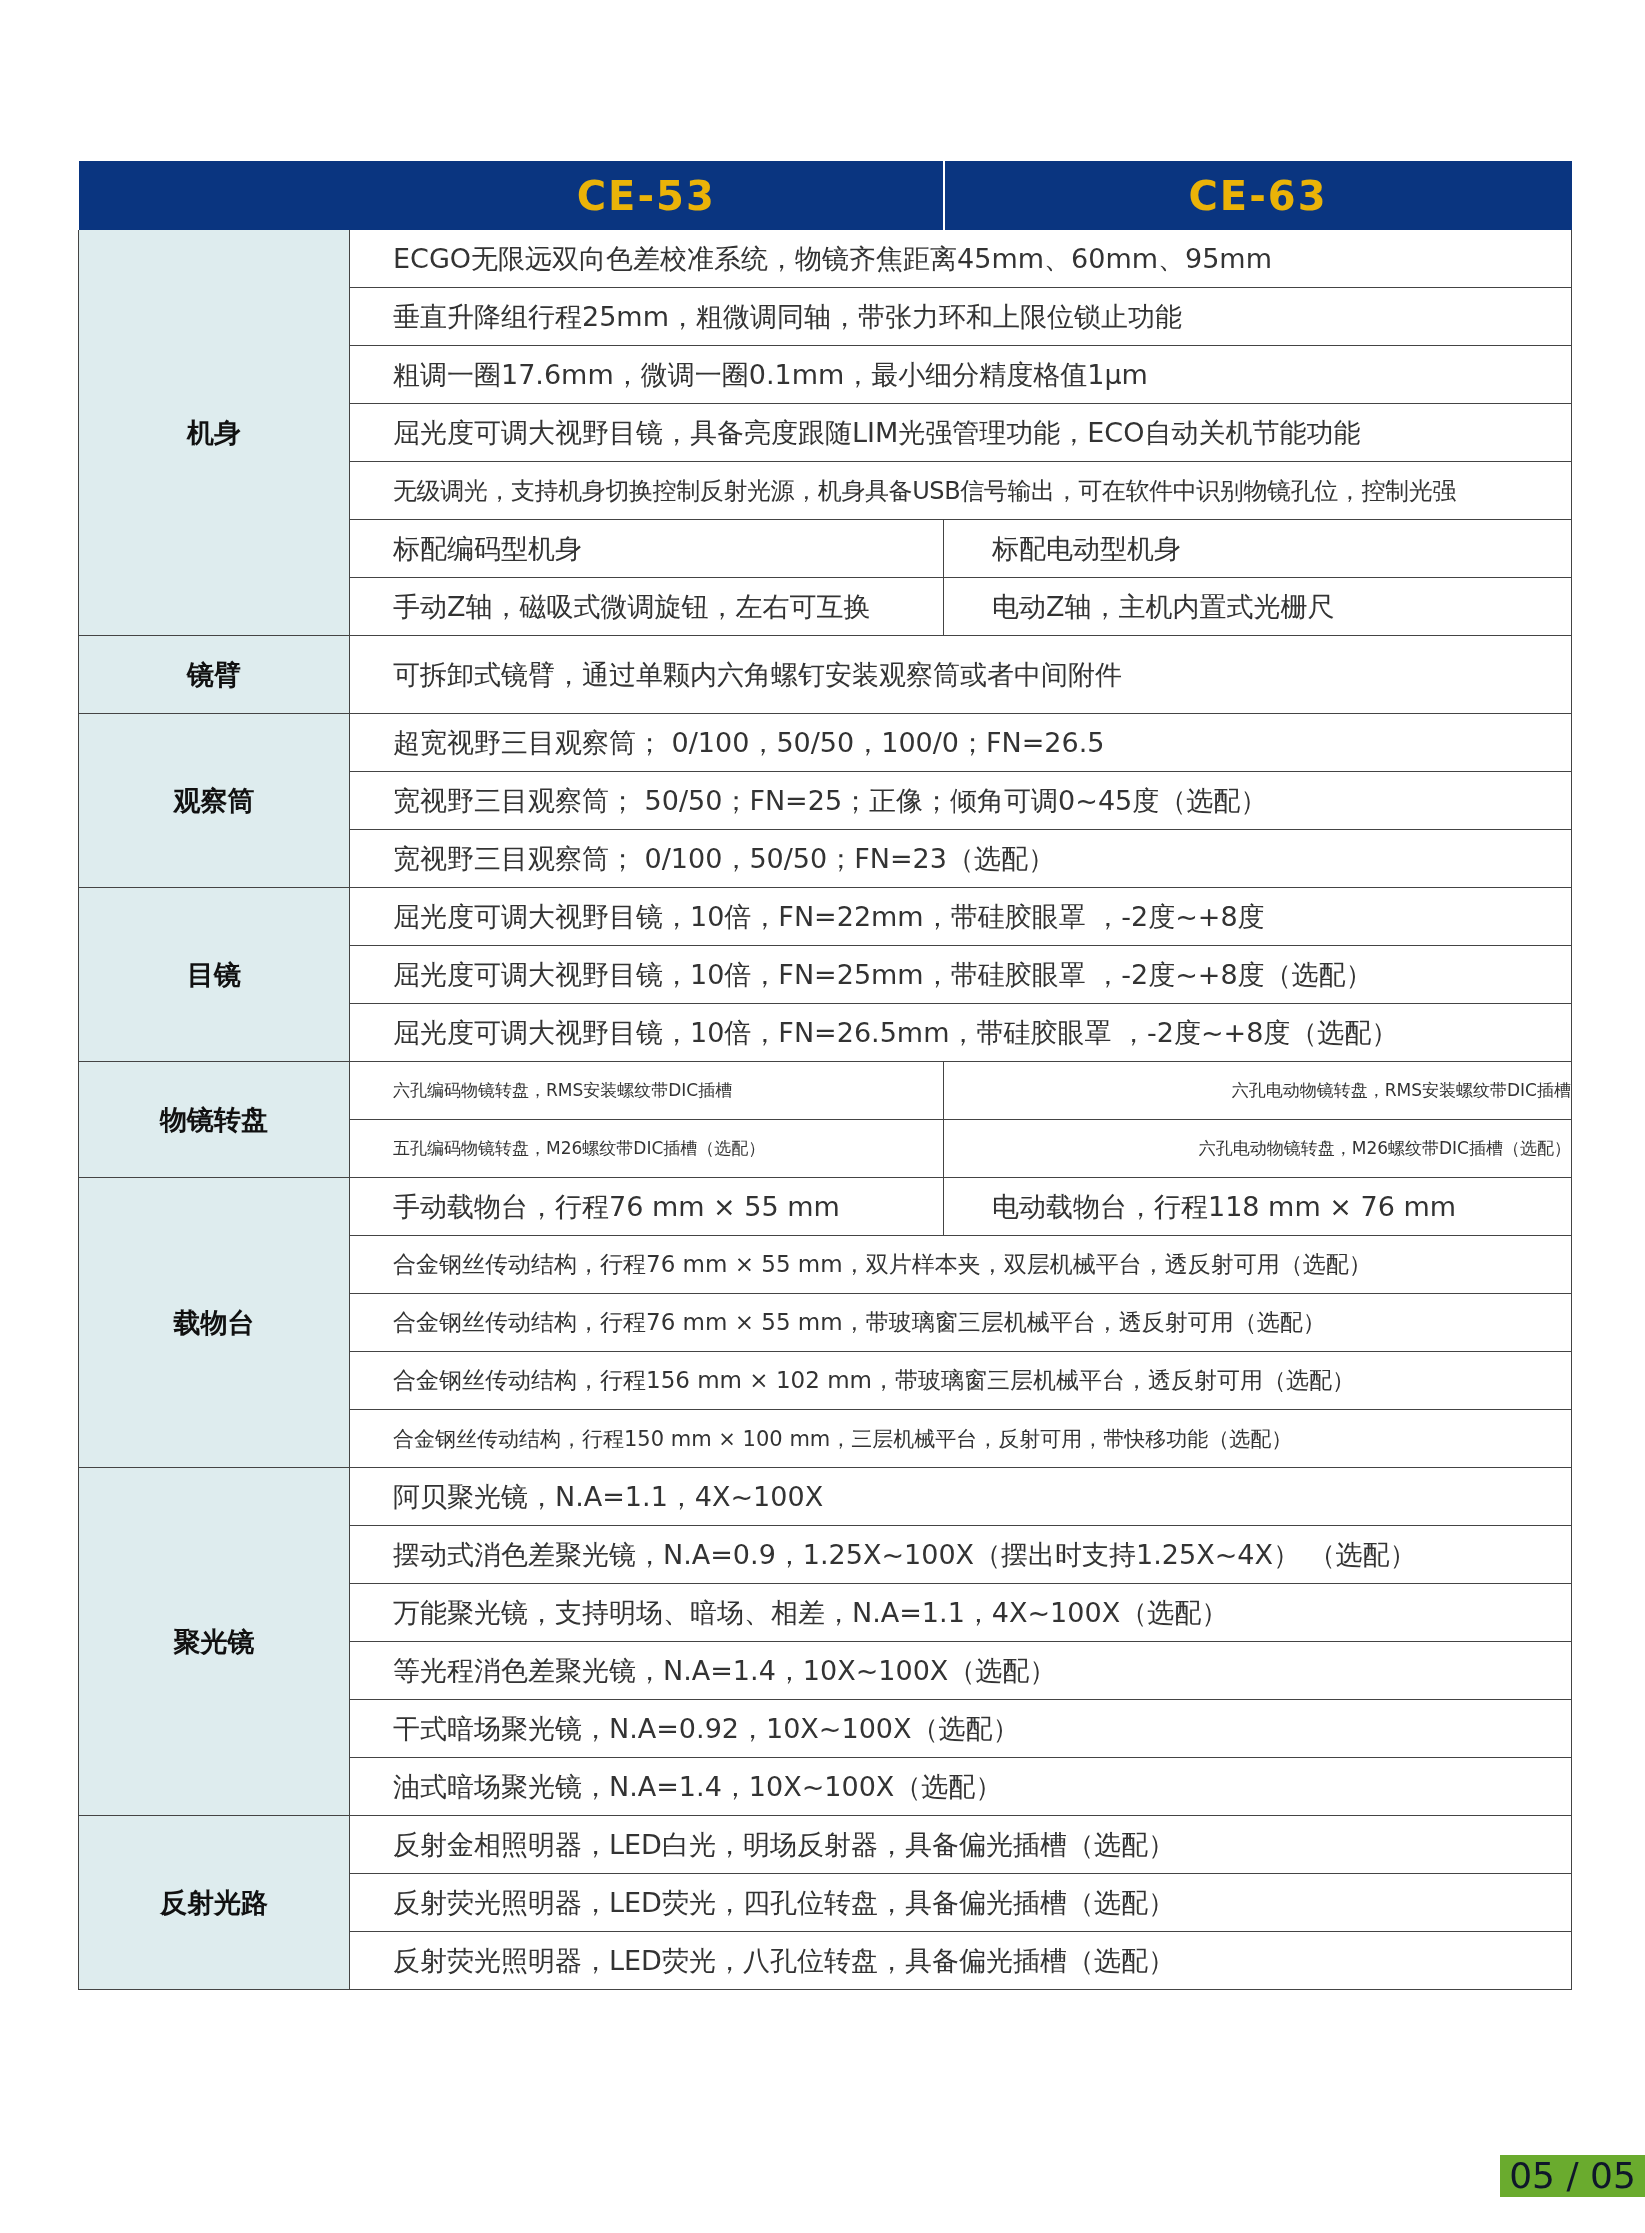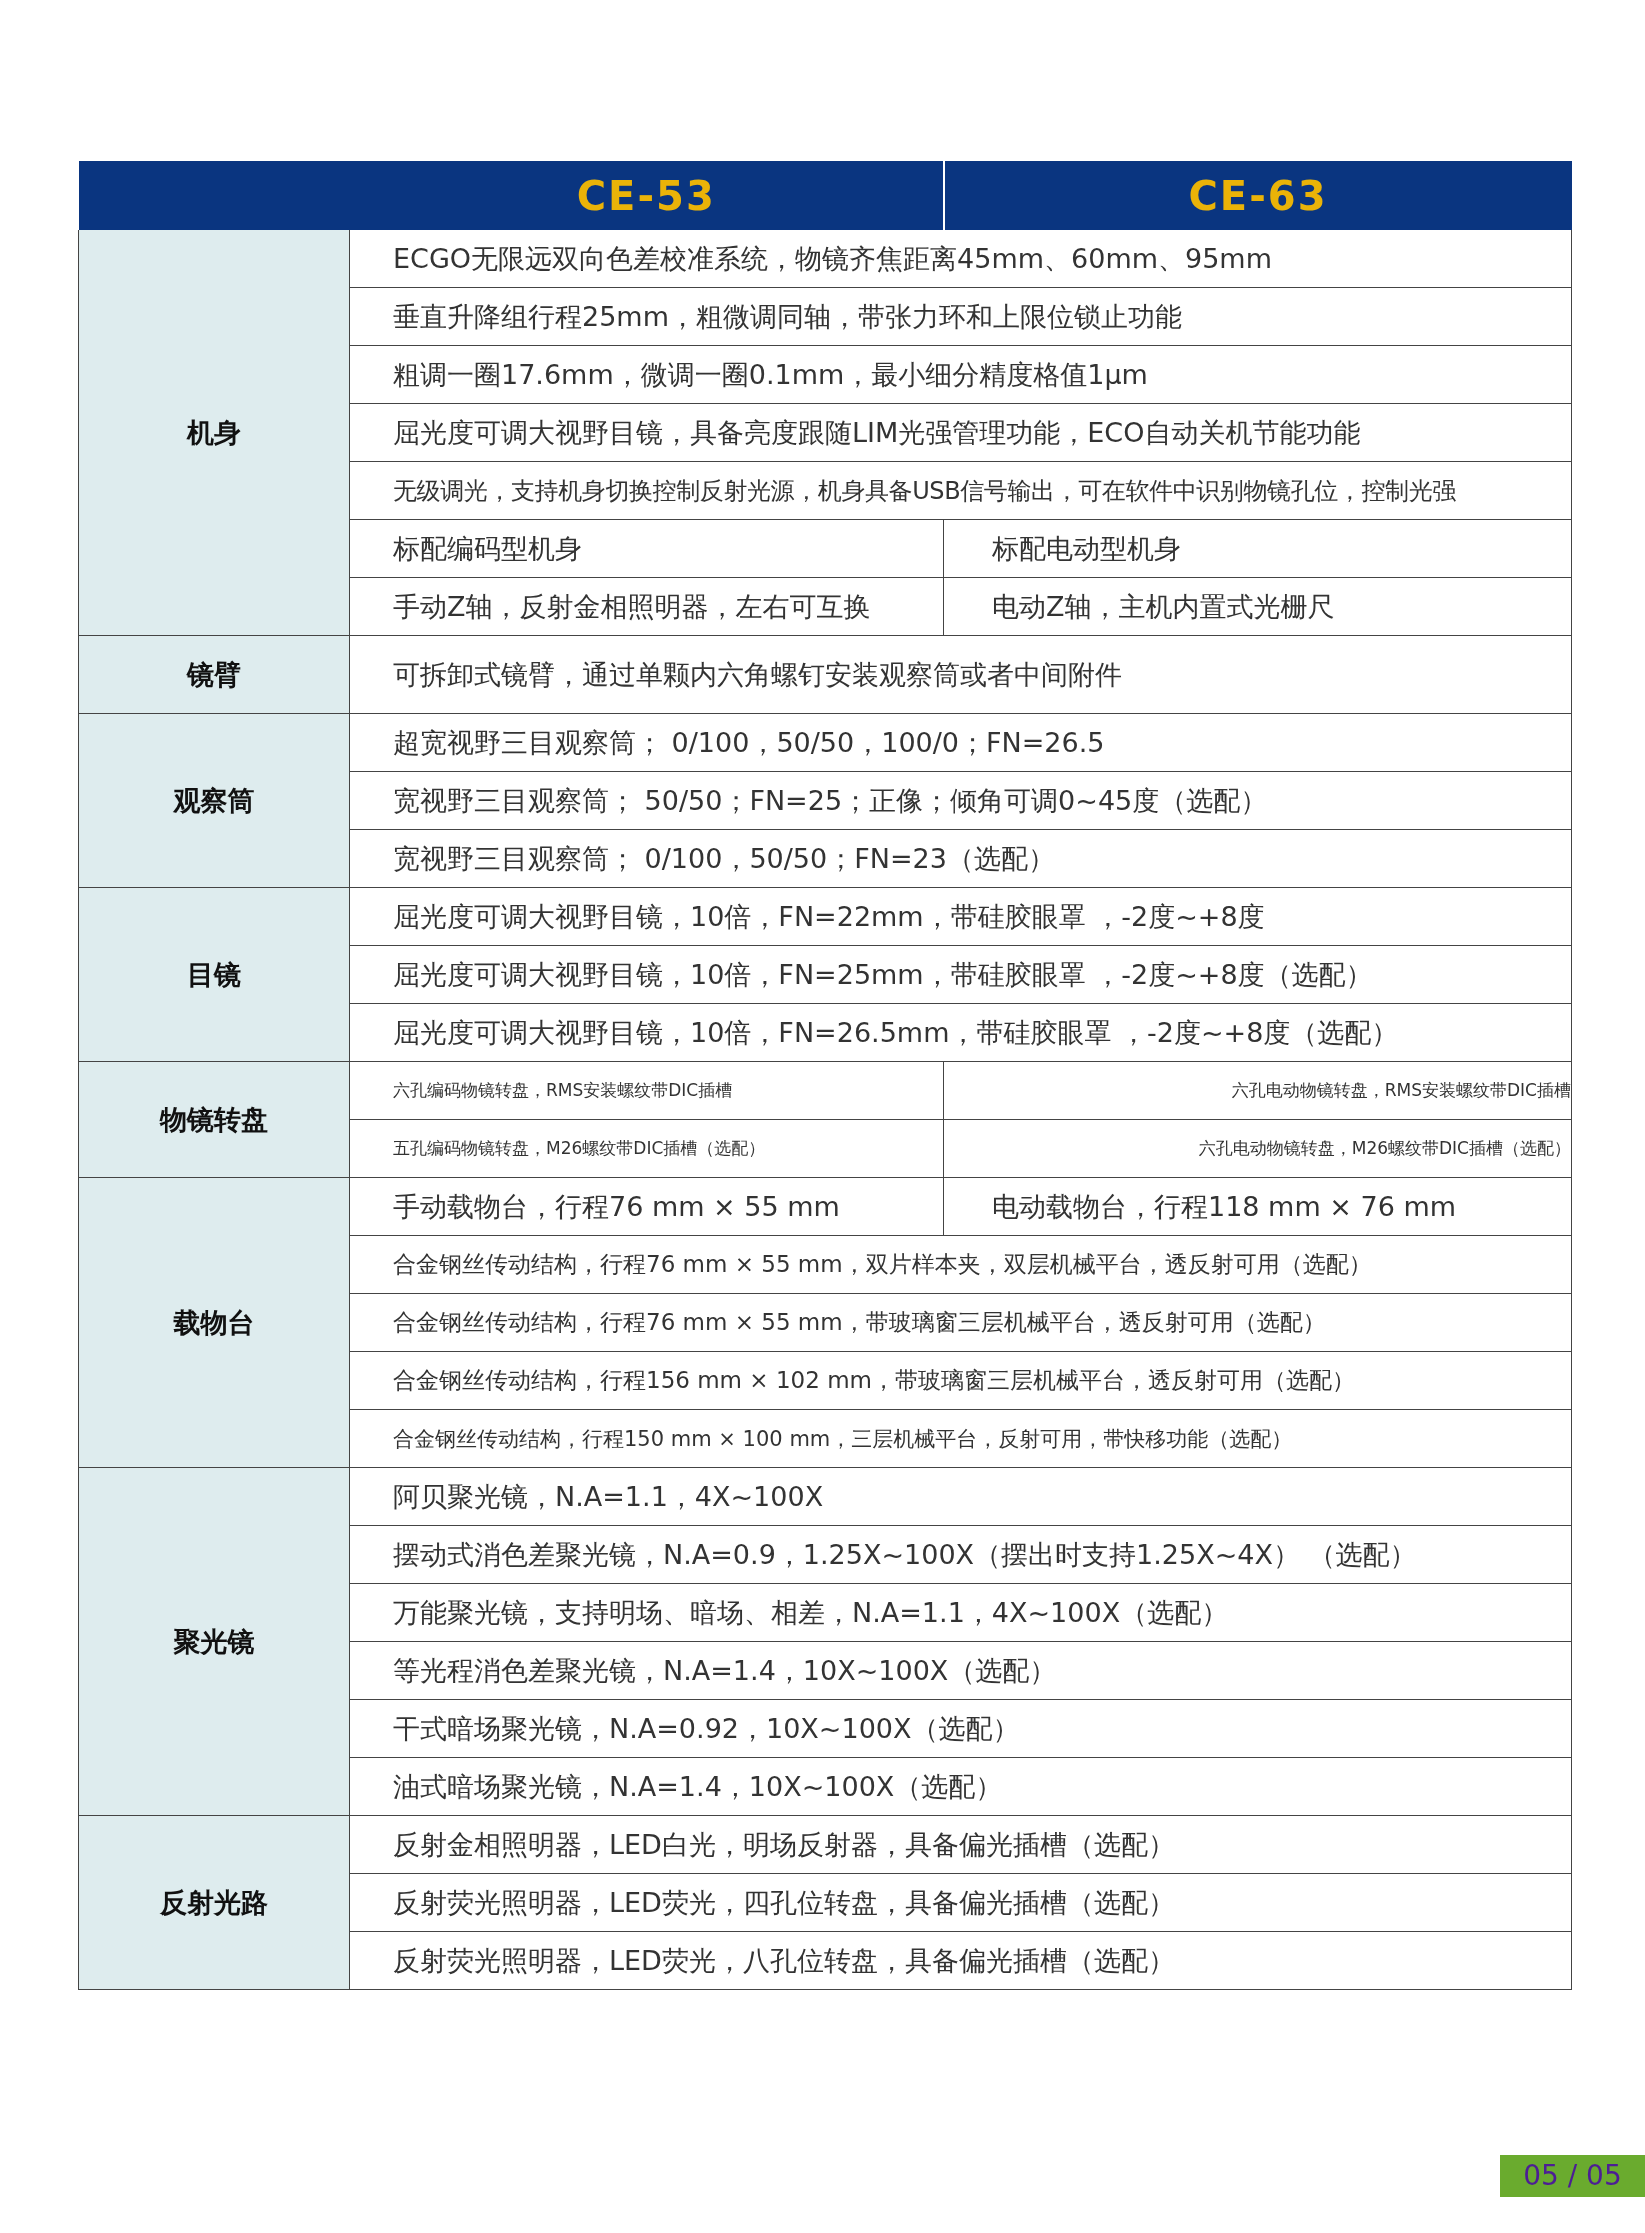--- a/index.html
+++ b/index.html
@@ -30,21 +30,21 @@
   .spec-table td.label {
     background: #deecee; color: #111; font-weight: bold; font-size: 27px;
     text-align: center; padding: 10px; border-left: 1.5px solid #444; border-right: 1.5px solid #444;
   }
   .spec-table td.split-b { padding-left: 48px; }
   .spec-table td.small { font-size: 17px; }
   .spec-table td.small.split-b { padding-left: 62px; text-align: right; }
   .spec-table td.tight { font-size: 24px; letter-spacing: -0.4px; padding-left: 43px; }
   .page-badge {
     position: absolute; left: 1500px; top: 2155px; width: 145px; height: 42px;
-    background: #6aab2e; color: #4c1d95; font-size: 28px; line-height: 42px;
+    background: #6aab2e; color: #0f172a; font-size: 36px; line-height: 42px;
     text-align: center; font-family: "DejaVu Sans", sans-serif;
   }
 </style>
 </head>
 <body>
 
 <table class="spec-table">
   <colgroup>
       <col class="c-label">
       <col class="c-a">
@@ -73,21 +73,21 @@
         <td colspan="2">屈光度可调大视野目镜，具备亮度跟随LIM光强管理功能，ECO自动关机节能功能</td>
       </tr>
     <tr>
         <td colspan="2" class="tight">无级调光，支持机身切换控制反射光源，机身具备USB信号输出，可在软件中识别物镜孔位，控制光强</td>
       </tr>
     <tr>
       <td>标配编码型机身</td>
       <td class="split-b">标配电动型机身</td>
     </tr>
     <tr>
-      <td>手动Z轴，反射金相照明器，左右可互换</td>
+      <td>手动Z轴，磁吸式微调旋钮，左右可互换</td>
       <td class="split-b">电动Z轴，主机内置式光栅尺</td>
     </tr>
 
     <tr>
       <td class="label">镜臂</td>
       <td colspan="2">可拆卸式镜臂，通过单颗内六角螺钉安装观察筒或者中间附件</td>
     </tr>
 
     <tr>
       <td class="label" rowspan="3">观察筒</td>

